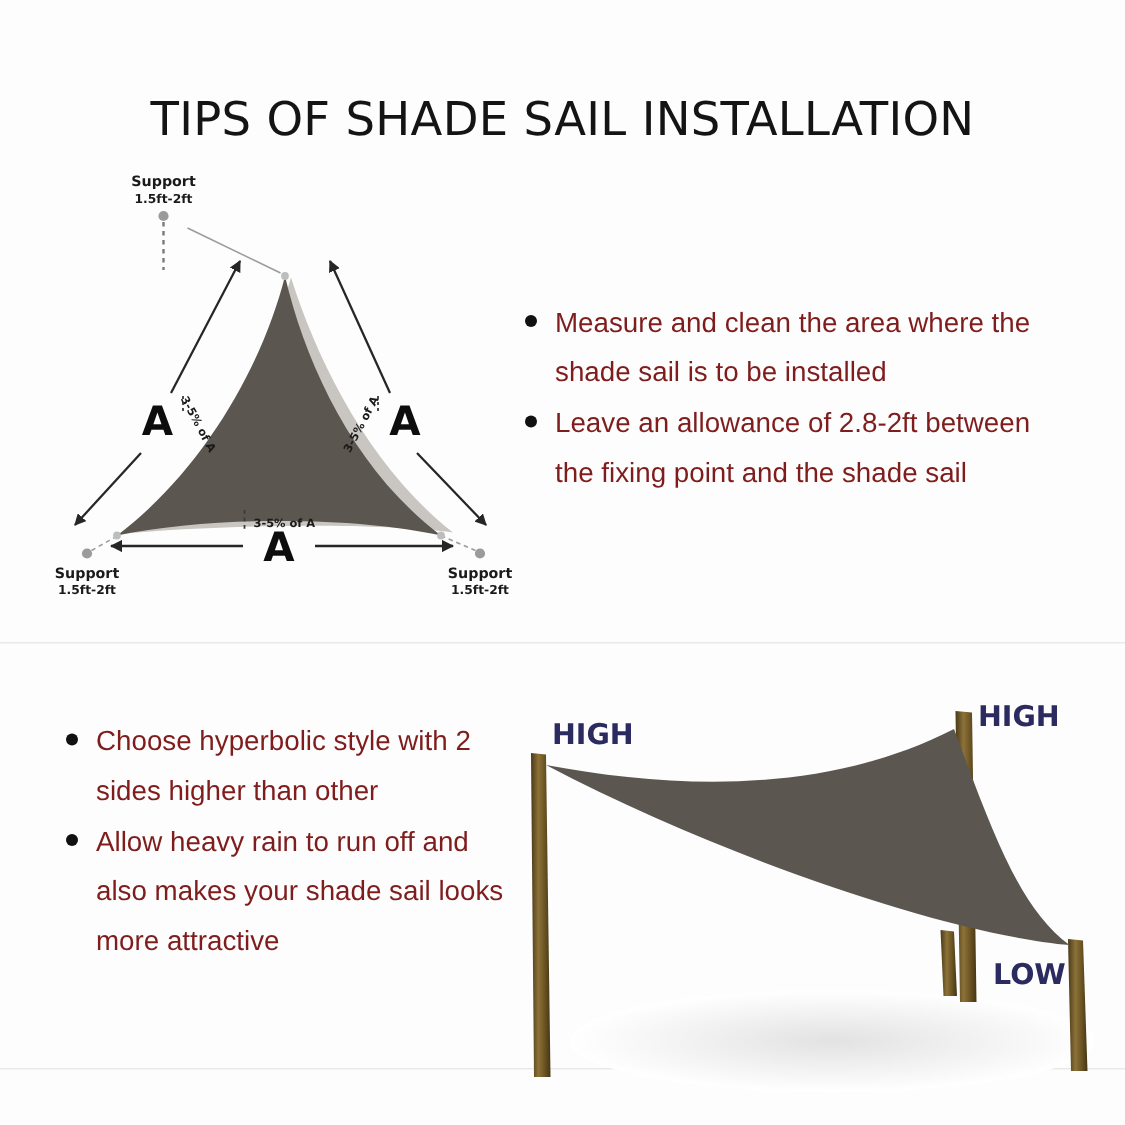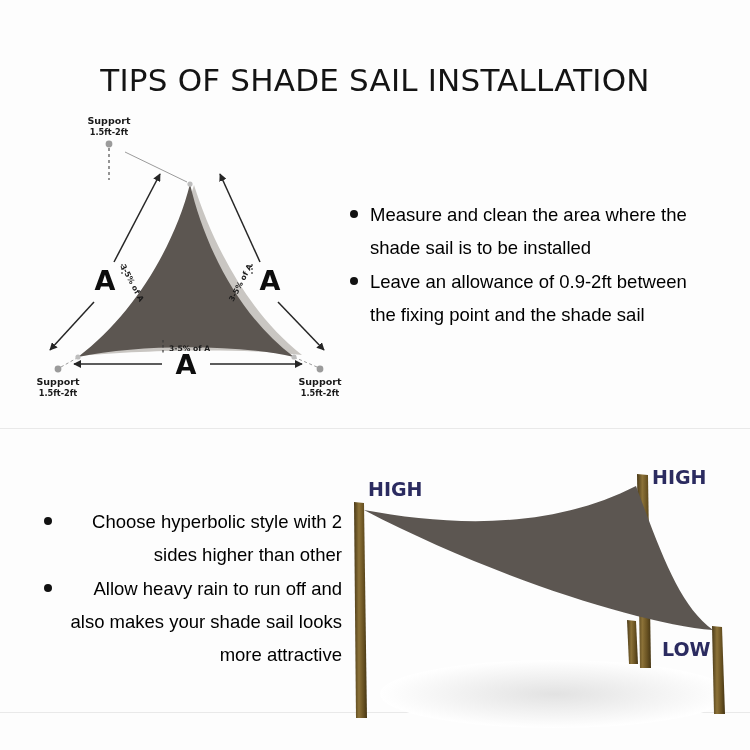--- a/index.html
+++ b/index.html
@@ -48,36 +48,35 @@
   #panel-sail     { left: 340px; top: 446px; width: 400px; height: 282px; }
 
   svg { display: block; overflow: visible; }
 
   
   .bullets {
     position: absolute;
     list-style: none;
     margin: 0;
     padding: 0;
-    color: #000000;
+    color: #7f1d1d;
   }
   #bullets-top {
     left: 348px;
     top: 198px;
     width: 368px;
     font-size: 18.5px;
     line-height: 33px;
   }
   #bullets-bottom {
     left: 42px;
-    top: 505px;
+    top: 477px;
     width: 300px;
     font-size: 18.5px;
     line-height: 33px;
-    text-align: right;
   }
   .bullets li {
     position: relative;
     padding-left: 22px;
     margin-bottom: 1px;
   }
   .bullets li .dot {
     position: absolute;
     left: 2px;
     top: 12px;
@@ -186,21 +185,21 @@
     </svg>
   </div>
 
   <ul class="bullets" id="bullets-top">
     <li>
       <span class="dot"></span>
       <span>Measure and clean the area where the shade sail is to be installed</span>
     </li>
     <li>
       <span class="dot"></span>
-      <span>Leave an allowance of 0.9-2ft between the fixing point and the shade sail</span>
+      <span>Leave an allowance of 2.8-2ft between the fixing point and the shade sail</span>
     </li>
   </ul>
 
   <ul class="bullets" id="bullets-bottom">
     <li>
       <span class="dot"></span>
       <span>Choose hyperbolic style with 2 sides higher than other</span>
     </li>
     <li>
       <span class="dot"></span>

